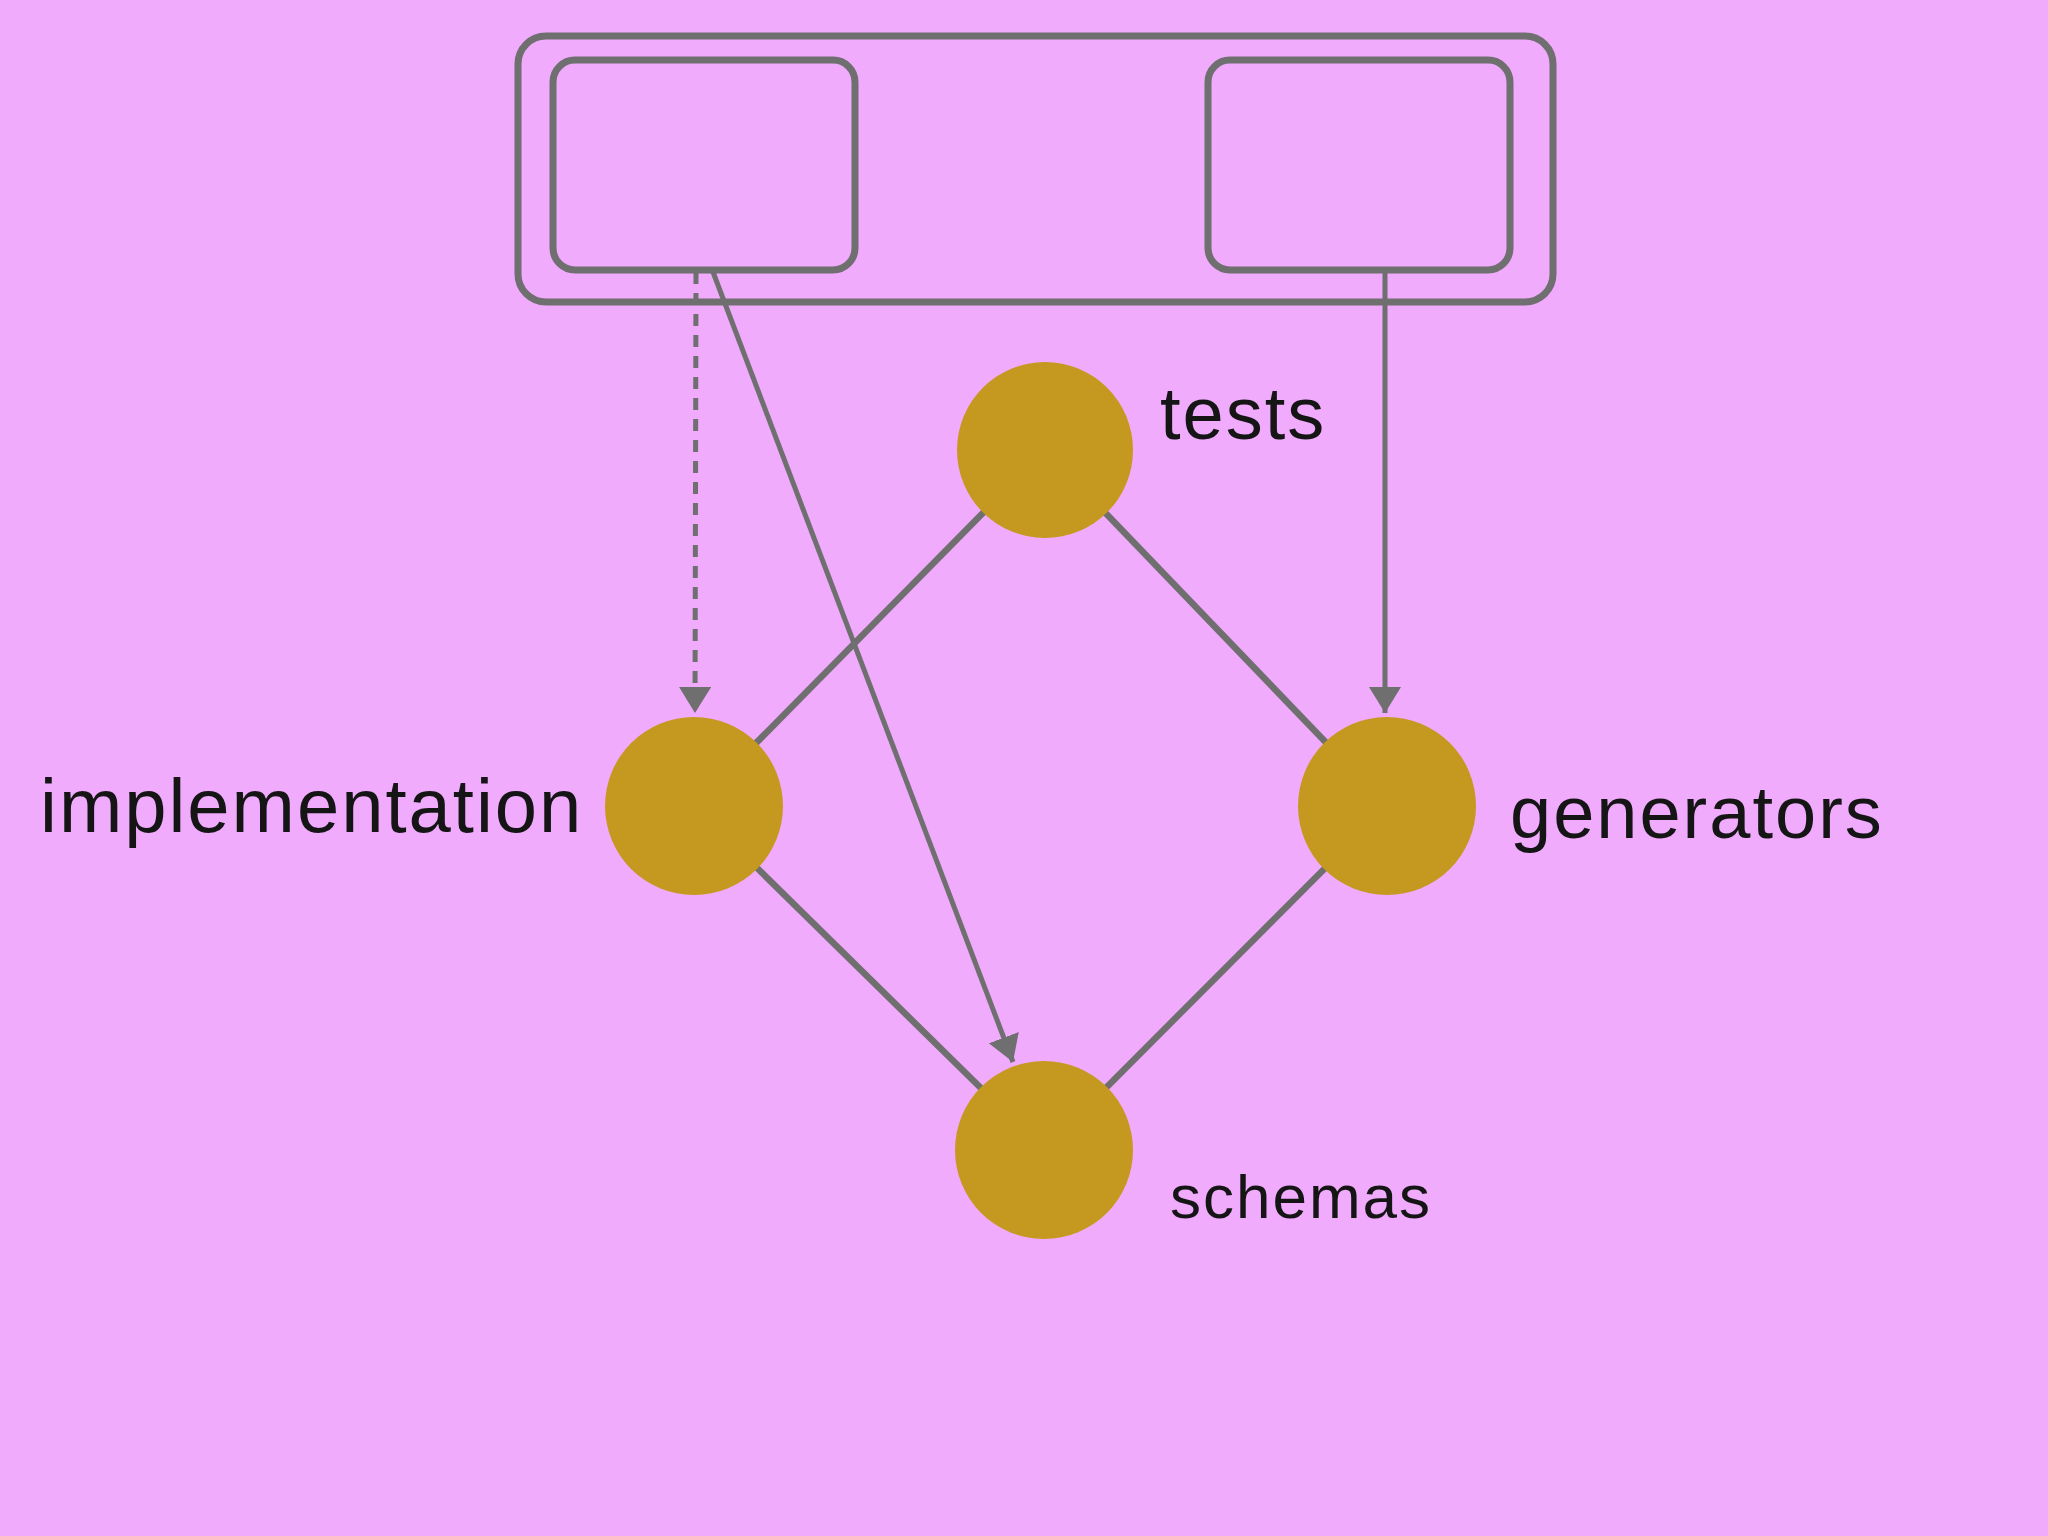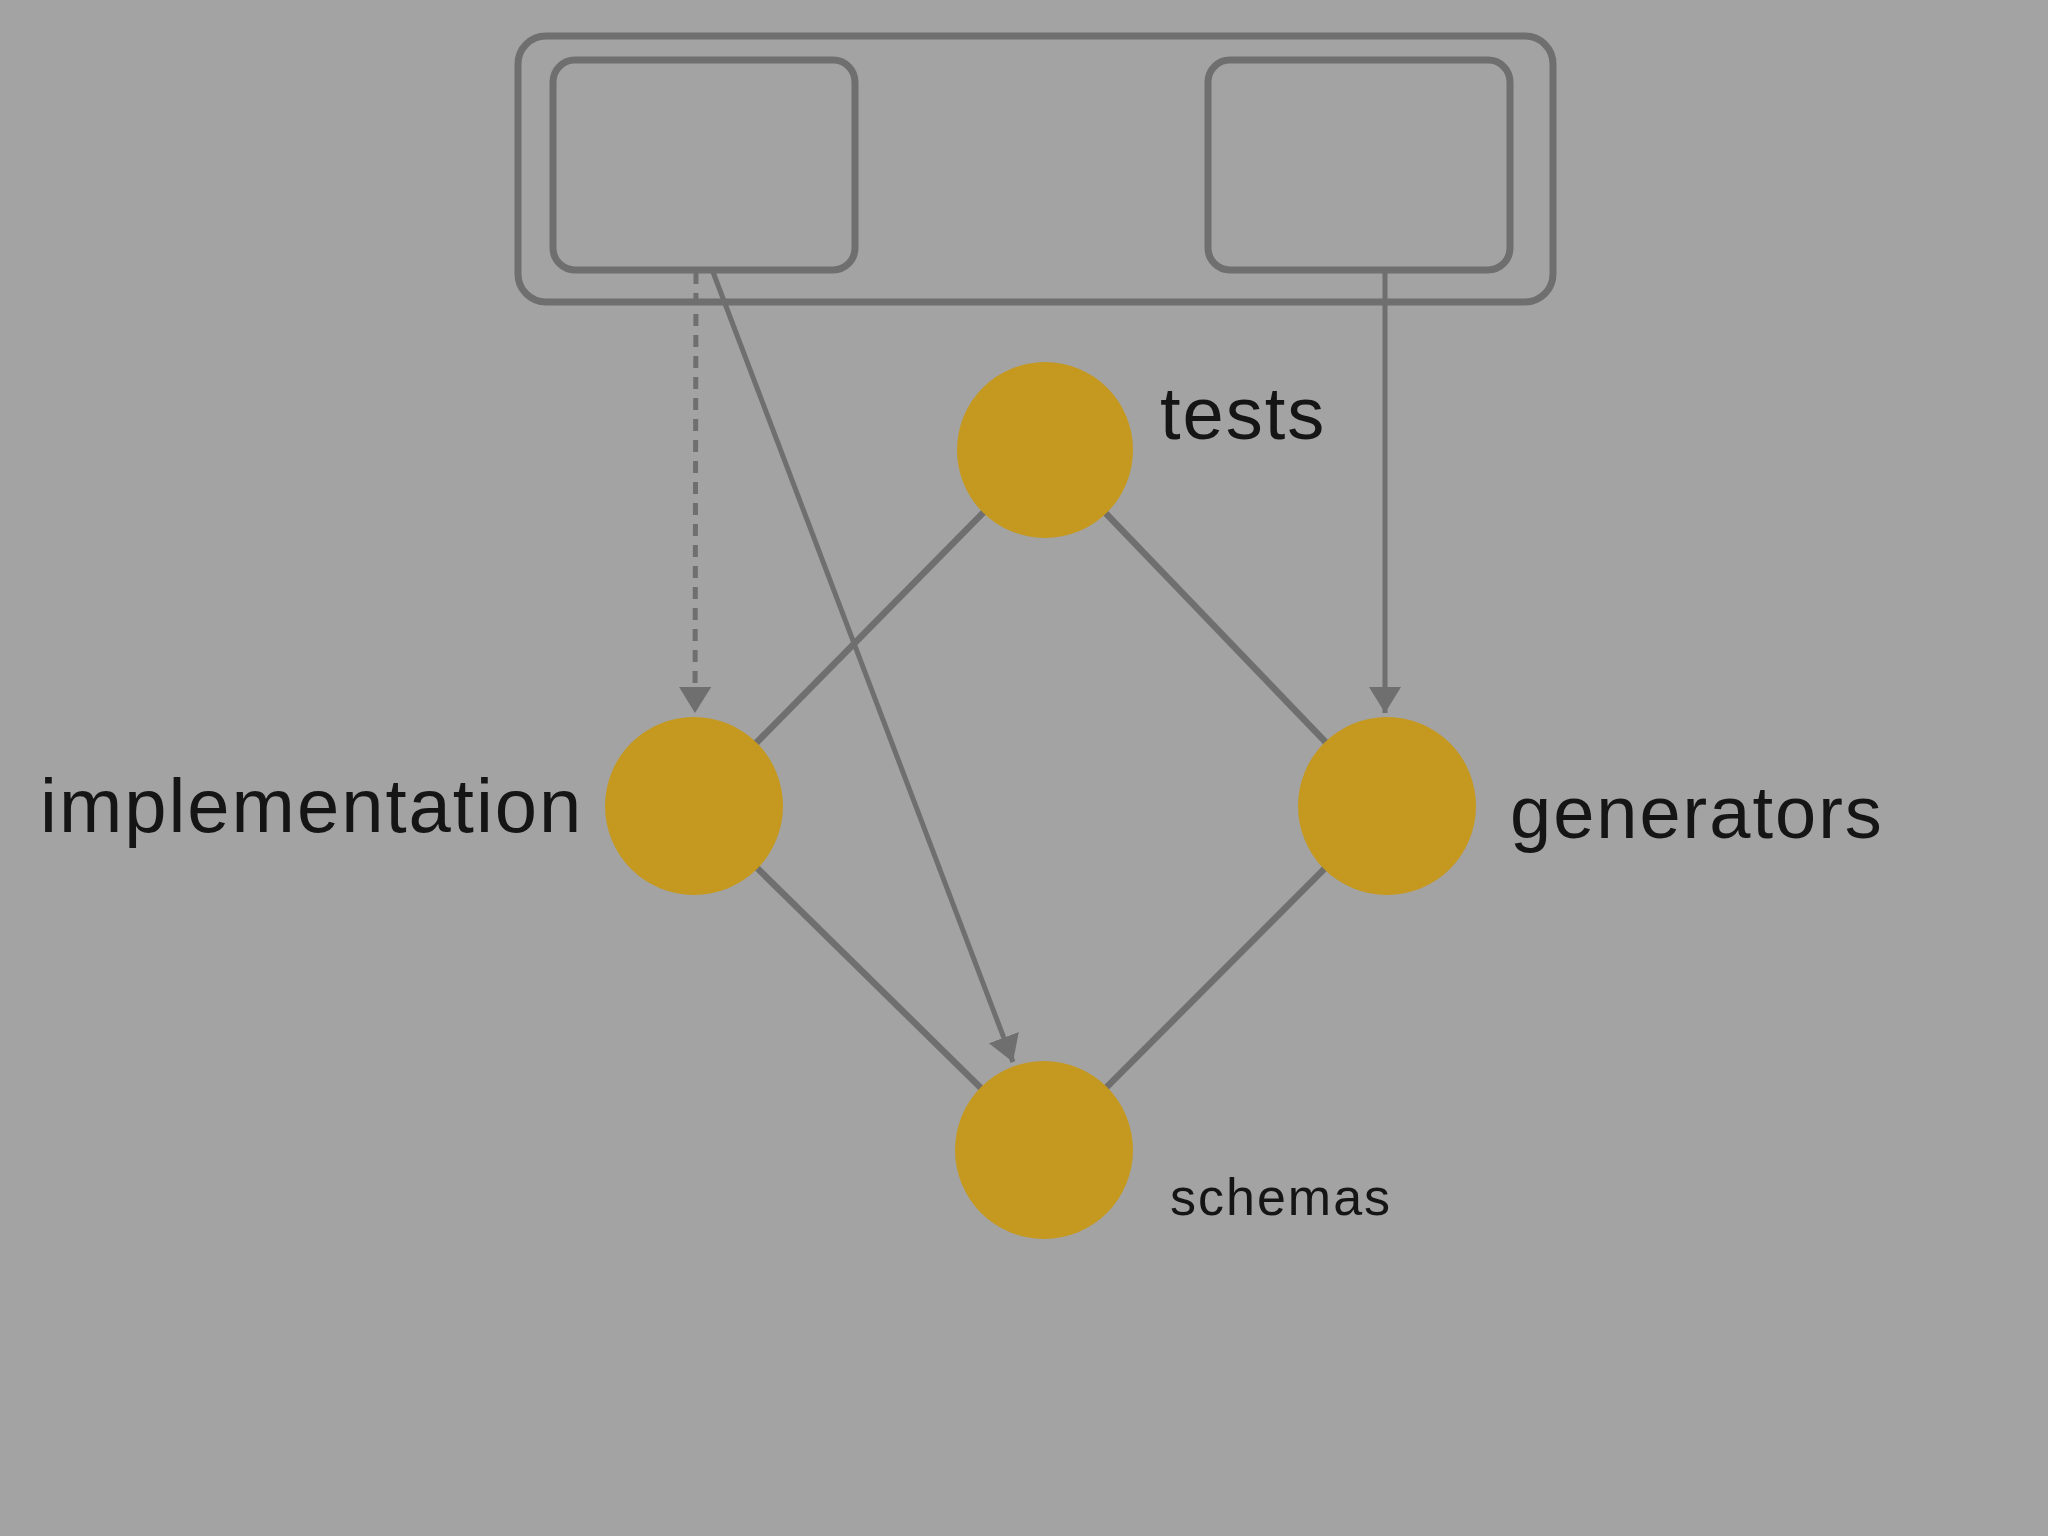--- a/index.html
+++ b/index.html
@@ -22,21 +22,21 @@
     transform: translateY(-50%);
     white-space: nowrap;
     font-weight: 400;
     letter-spacing: 2px;
     line-height: 1;
   }
 </style>
 </head>
 <body>
 
-<div id="stage" style="background: #a3a3a3;">
+<div id="stage" style="background: #f0abfc;">
 
   <svg id="diagram-svg" viewBox="0 0 2048 1536" xmlns="http://www.w3.org/2000/svg">
     <defs>
       <marker id="arrowhead" markerUnits="userSpaceOnUse" markerWidth="44" markerHeight="44" refX="26" refY="16" orient="auto">
         <path id="arrowhead-shape" d="M0,0 L26,16 L0,32 Z" fill="#6F6F6F"></path>
       </marker>
     </defs>
     <g id="g-edges">
         <line x1="1045" y1="450" x2="694" y2="806" stroke="#6F6F6F" stroke-width="6.5"></line>
         <line x1="1045" y1="450" x2="1387" y2="806" stroke="#6F6F6F" stroke-width="6.5"></line>
@@ -57,15 +57,15 @@
         <circle cx="1045" cy="450" r="88" fill="#C5991F"></circle>
         <circle cx="694" cy="806" r="89" fill="#C5991F"></circle>
         <circle cx="1387" cy="806" r="89" fill="#C5991F"></circle>
         <circle cx="1044" cy="1150" r="89" fill="#C5991F"></circle>
       </g>
   </svg>
 
   <div class="label" style="left: 1160px; top: 414px; font-size: 74px; color: rgb(21, 21, 21);">tests</div>
   <div class="label" style="left: 1510px; top: 813px; font-size: 74px; color: rgb(21, 21, 21);">generators</div>
   <div class="label" style="left: 40px; top: 806px; font-size: 76px; color: rgb(21, 21, 21);">implementation</div>
-  <div class="label" style="left: 1170px; top: 1197px; font-size: 52px; color: rgb(21, 21, 21);">schemas</div>
+  <div class="label" style="left: 1170px; top: 1197px; font-size: 62px; color: rgb(21, 21, 21);">schemas</div>
 
 </div>
 
 </body></html>

